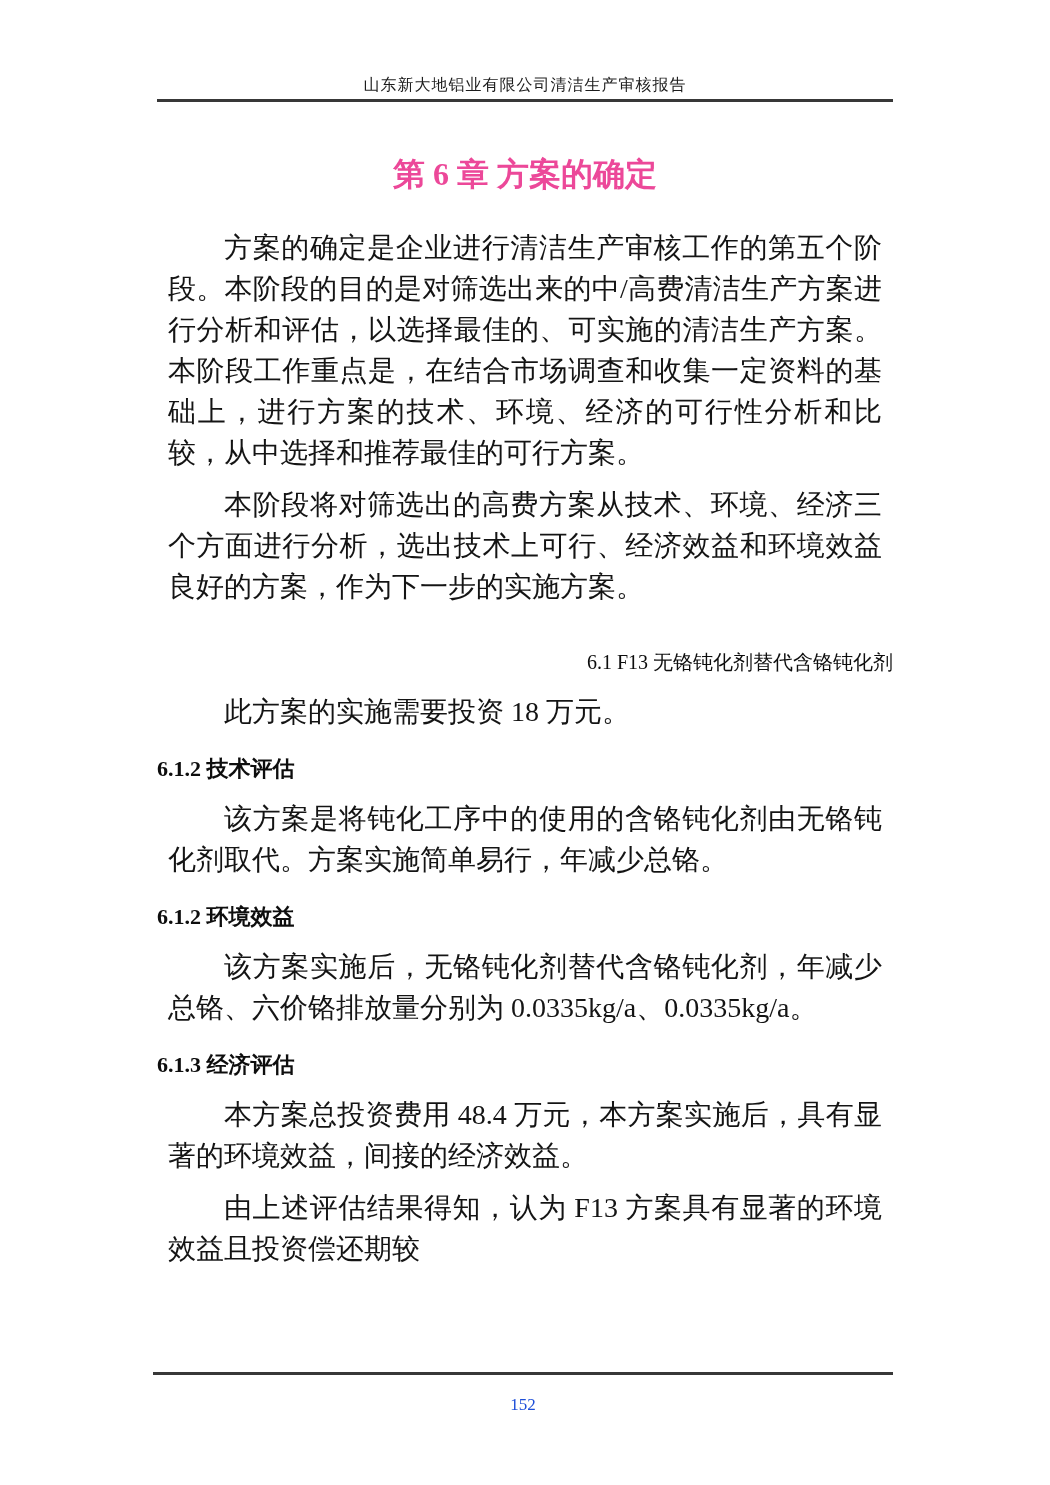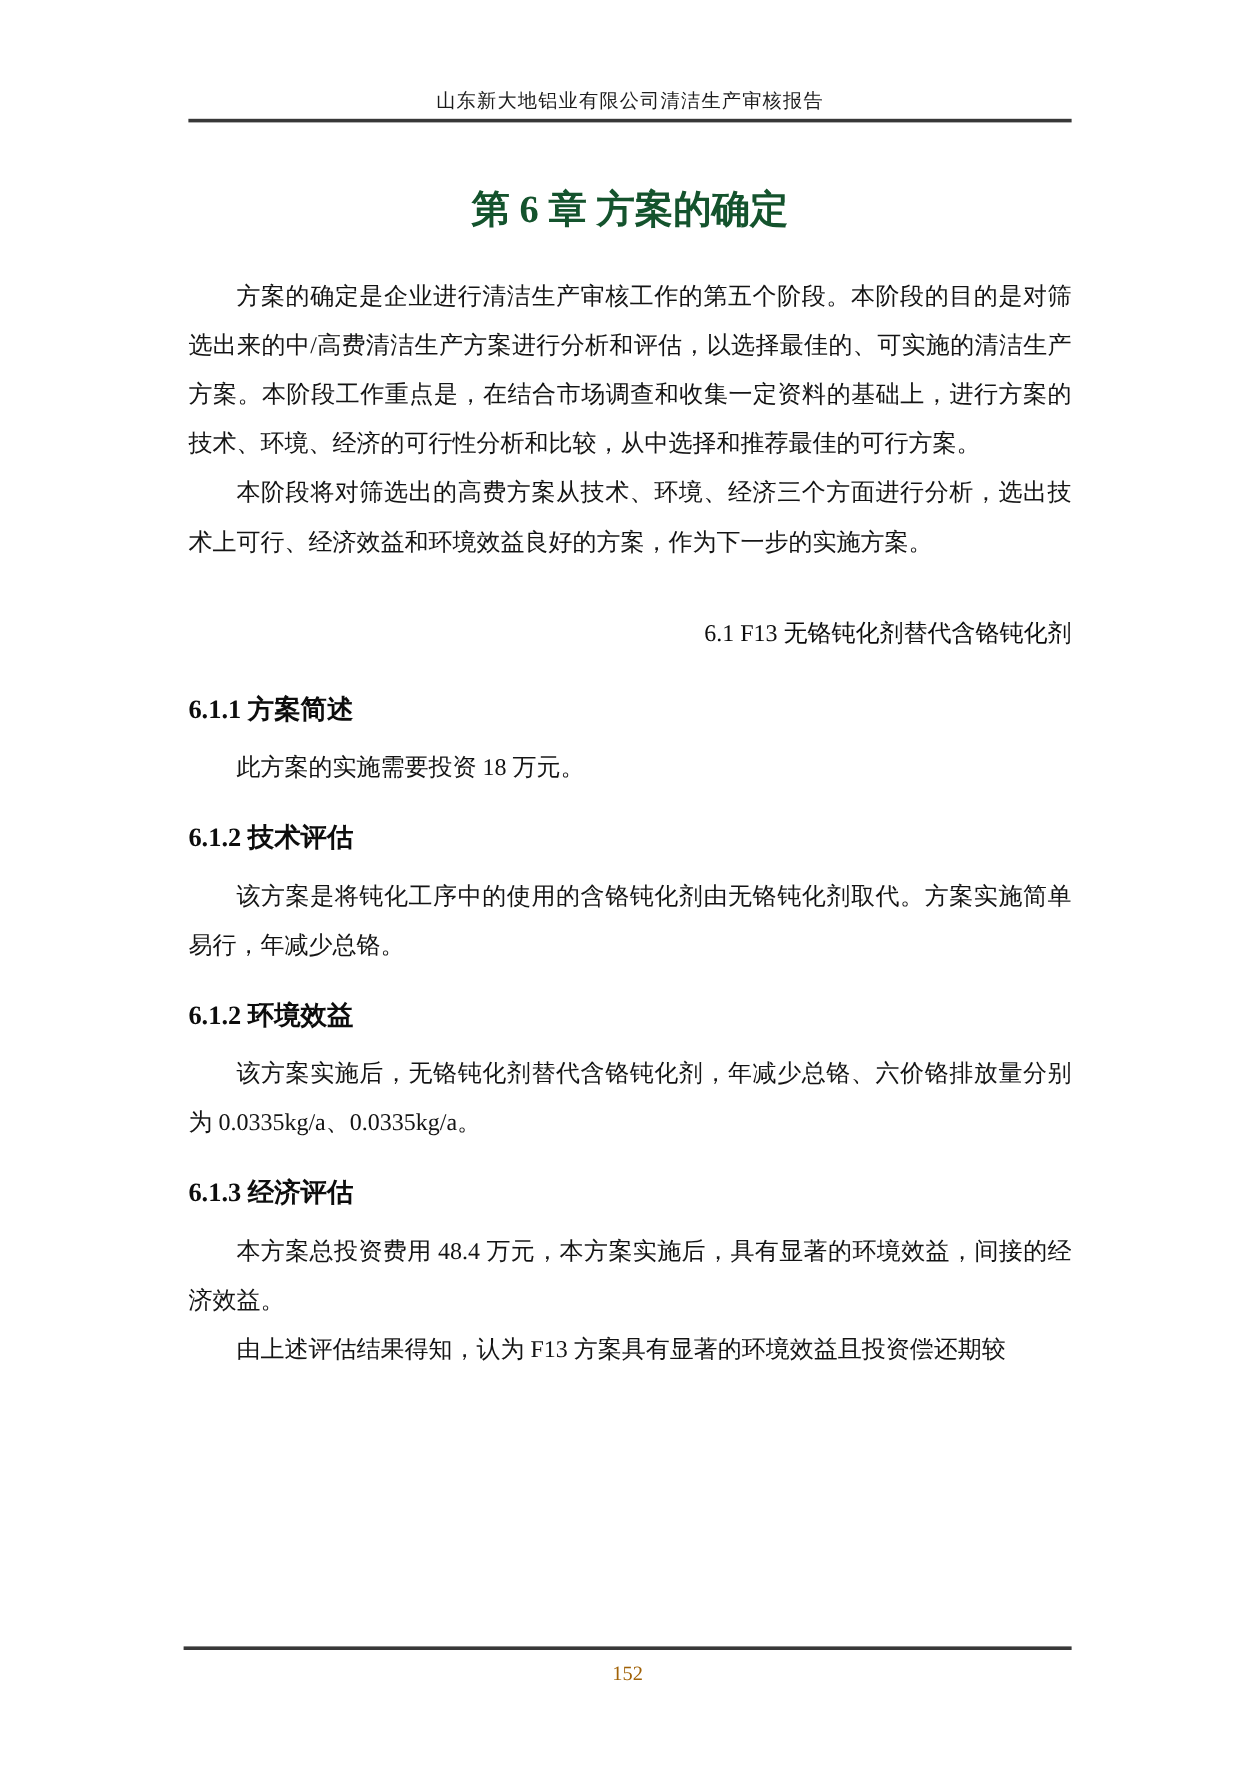--- a/index.html
+++ b/index.html
@@ -26,28 +26,28 @@
     border: none;
     border-top: 3px solid #383838;
     margin: 5px 0 0 0;
   }
   .chapter-title {
     margin: 52px 0 0 0;
     text-align: center;
     font-size: 32px;
     font-weight: bold;
     line-height: 40px;
-    color: #14532d;
+    color: #ec4899;
   }
   .body-p {
-    font-size: 20px;
+    font-size: 28px;
     line-height: 41px;
     text-align: justify;
     text-indent: 2em;
-    margin: 0;
+    margin: 11px;
     color: #141414;
   }
   .intro-p1 { margin-top: 33px; }
   .sec-h2 {
     font-size: 20px;
     font-weight: normal;
     line-height: 36px;
     margin: 37px 0 0 0;
     color: #0d0d0d;
     text-align: right;
@@ -60,42 +60,41 @@
     color: #0d0d0d;
   }
   .h3-first { margin-top: 30px; }
   .footer {
     position: absolute;
     left: 153px;
     right: 157px;
     top: 1372px;
     border-top: 3px solid #383838;
     text-align: center;
-    padding-top: 10px;
+    padding-top: 20px;
     font-size: 17px;
     line-height: 20px;
-    color: #a16207;
+    color: #1d4ed8;
   }
 </style>
 </head>
 <body>
 
 <div class="page">
 
   <div class="header-title">山东新大地铝业有限公司清洁生产审核报告</div>
   <div class="header-rule"></div>
 
   <div class="chapter-title">第 6 章  方案的确定</div>
 
   <p class="body-p intro-p1">方案的确定是企业进行清洁生产审核工作的第五个阶段。本阶段的目的是对筛选出来的中/高费清洁生产方案进行分析和评估，以选择最佳的、可实施的清洁生产方案。本阶段工作重点是，在结合市场调查和收集一定资料的基础上，进行方案的技术、环境、经济的可行性分析和比较，从中选择和推荐最佳的可行方案。</p>
   <p class="body-p">本阶段将对筛选出的高费方案从技术、环境、经济三个方面进行分析，选出技术上可行、经济效益和环境效益良好的方案，作为下一步的实施方案。</p>
 
   <div class="sec-h2">6.1 F13 无铬钝化剂替代含铬钝化剂</div>
 
-  <div class="sec-h3 h3-first">6.1.1 方案简述</div>
   <p class="body-p">此方案的实施需要投资 18 万元。</p>
 
   <div class="sec-h3">6.1.2 技术评估</div>
   <p class="body-p">该方案是将钝化工序中的使用的含铬钝化剂由无铬钝化剂取代。方案实施简单易行，年减少总铬。</p>
 
   <div class="sec-h3">6.1.2 环境效益</div>
   <p class="body-p">该方案实施后，无铬钝化剂替代含铬钝化剂，年减少总铬、六价铬排放量分别为 0.0335kg/a、0.0335kg/a。</p>
 
   <div class="sec-h3">6.1.3 经济评估</div>
   <p class="body-p">本方案总投资费用 48.4 万元，本方案实施后，具有显著的环境效益，间接的经济效益。</p>

